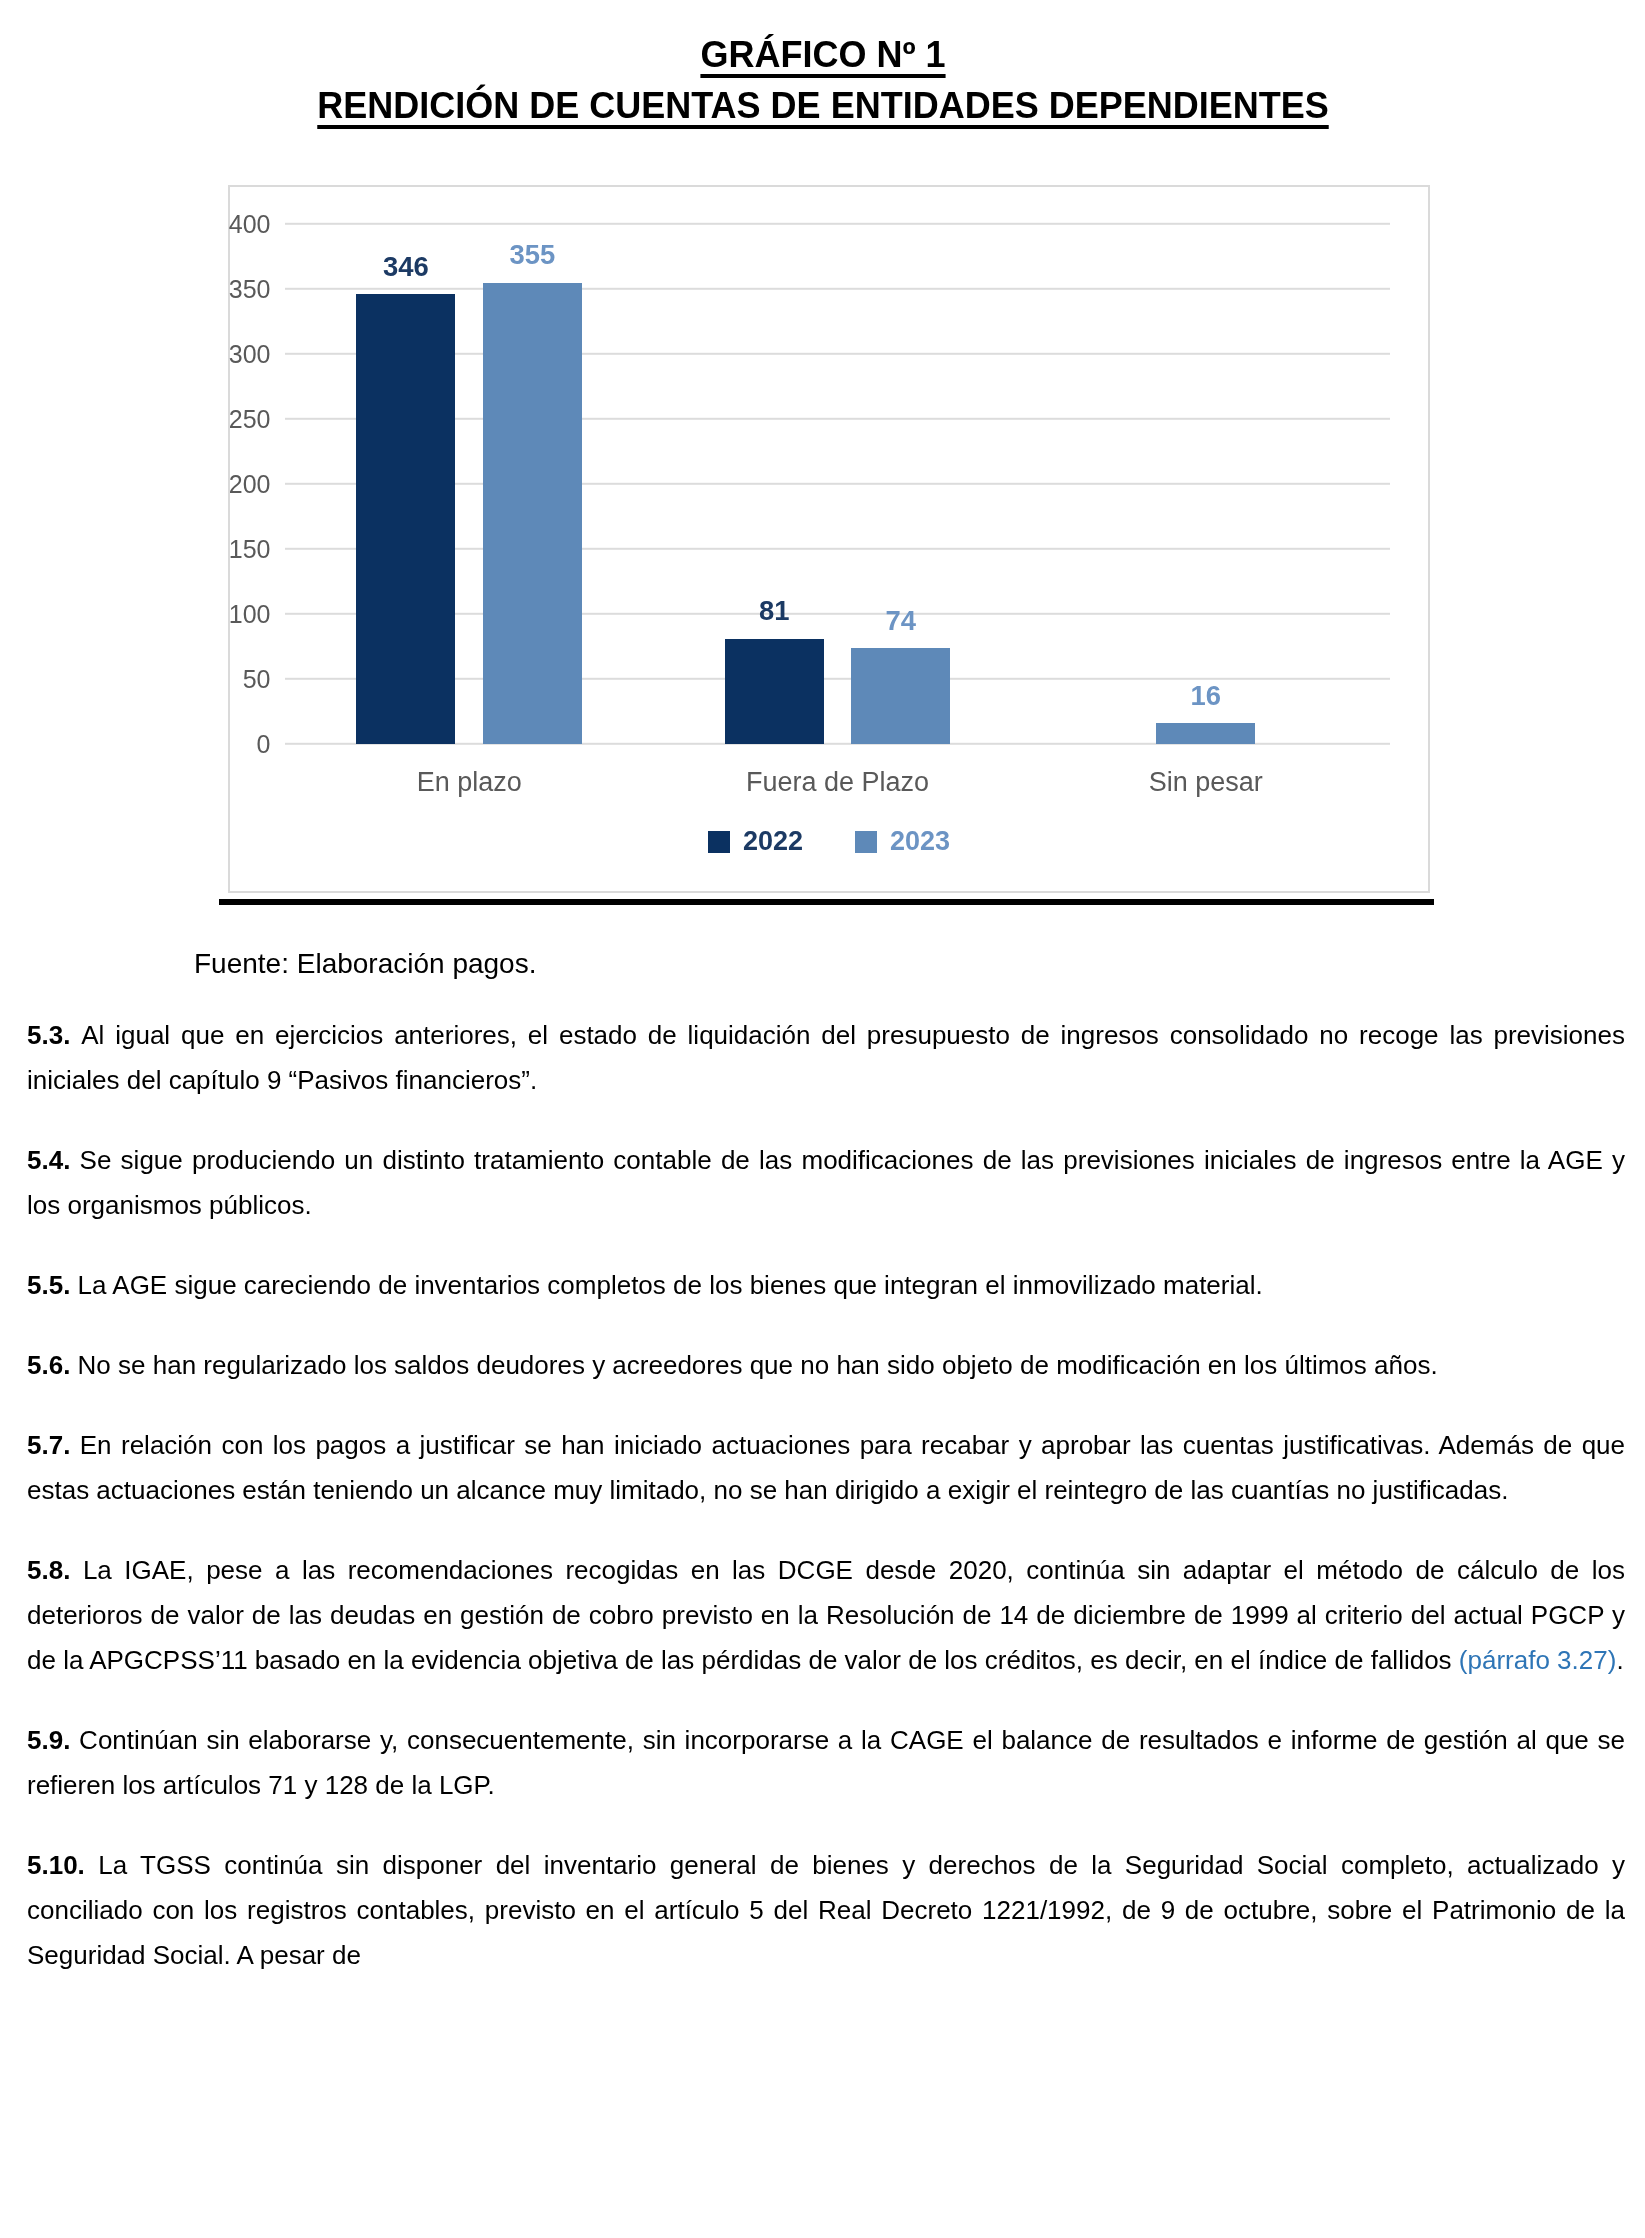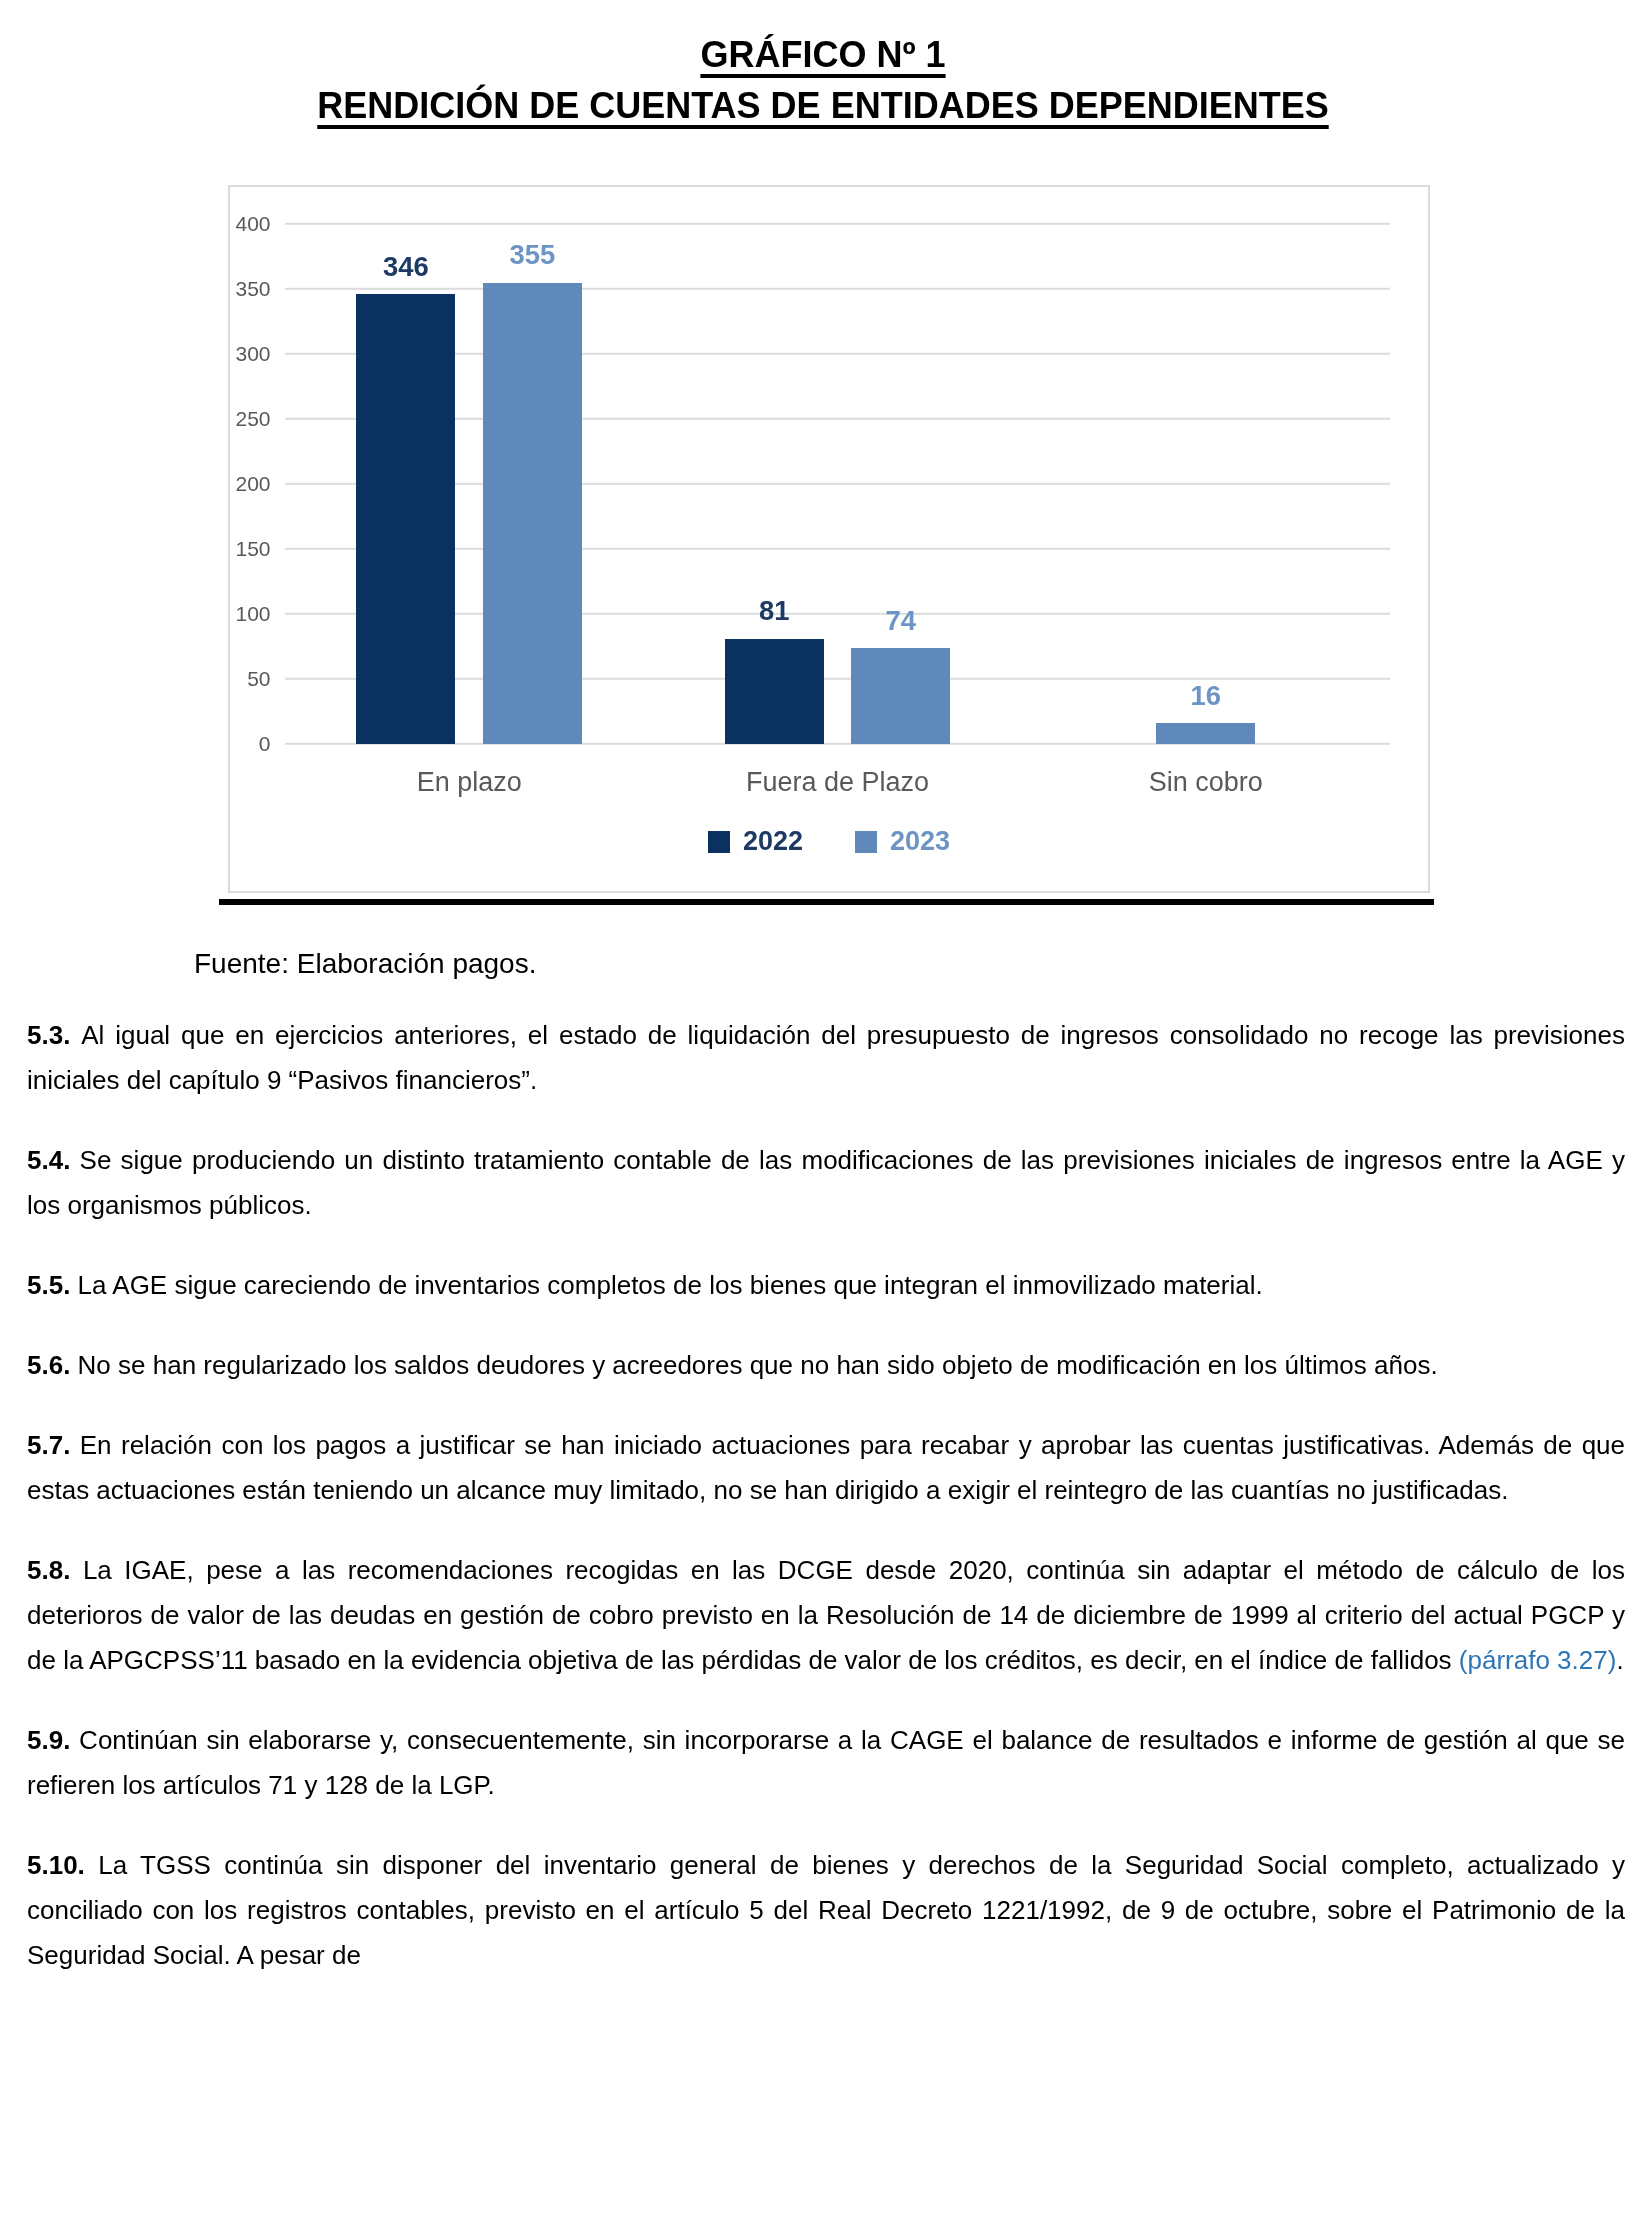--- a/index.html
+++ b/index.html
@@ -16,21 +16,21 @@
   .underlined{text-decoration:underline;text-decoration-thickness:4px;text-underline-offset:7.3px}
   
   .chart-frame{
     position:absolute;left:228px;top:185px;width:1202px;height:708px;
     border:2.4px solid #DADADA;background:#fff;
   }
   .plot{position:absolute;left:55px;top:37px;right:38px;height:520px}
   .gridline{position:absolute;left:0;right:0;height:1.6px;background:#DCDCDC;transform:translateY(0.8px)}
   .ylabel{
     position:absolute;right:calc(100% + 14.5px);transform:translateY(50%);
-    font-size:21px;color:#595959;white-space:nowrap;
+    font-size:25px;color:#595959;white-space:nowrap;
   }
   .groups{position:absolute;inset:0;display:flex}
   .group{flex:1;display:flex;align-items:flex-end;justify-content:center;gap:27.4px;position:relative}
   .barwrap{position:relative;width:99px;height:100%;display:flex;align-items:flex-end}
   .bar{width:100%}
   .bar-value{
     position:absolute;left:50%;transform:translateX(-50%);
     font-weight:bold;font-size:27.4px;white-space:nowrap;
   }
   .xlabels{position:absolute;left:55px;right:38px;top:580px;display:flex}
@@ -105,21 +105,21 @@
             <div class="barwrap">
               <div class="bar" style="height: 4%; background: rgb(94, 137, 184);"></div>
               <div class="bar-value" style="color: rgb(108, 148, 196); bottom: calc(4% + 11.3px);">16</div>
             </div>
           </div>
         </div>
       </div>
     <div class="xlabels" id="xlabels">
         <div class="xlabel">En plazo</div>
         <div class="xlabel">Fuera de Plazo</div>
-        <div class="xlabel">Sin cobro</div>
+        <div class="xlabel">Sin pesar</div>
       </div>
     <div class="legend" id="legend">
         <div class="legend-item" style="color: rgb(28, 58, 100);">
           <span class="legend-swatch" style="background: rgb(11, 49, 97);"></span>
           <span>2022</span>
         </div>
         <div class="legend-item" style="color: rgb(108, 148, 196);">
           <span class="legend-swatch" style="background: rgb(94, 137, 184);"></span>
           <span>2023</span>
         </div>

